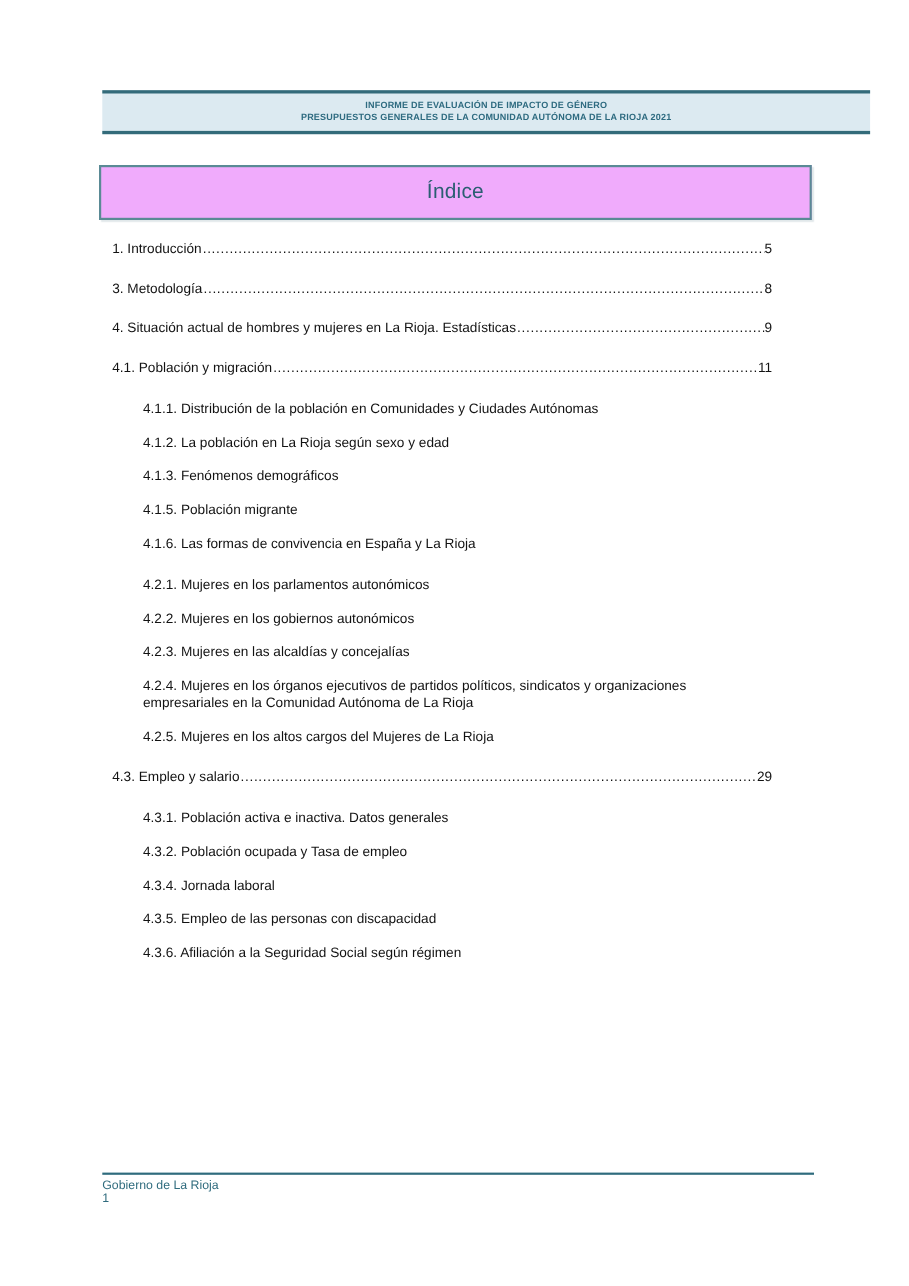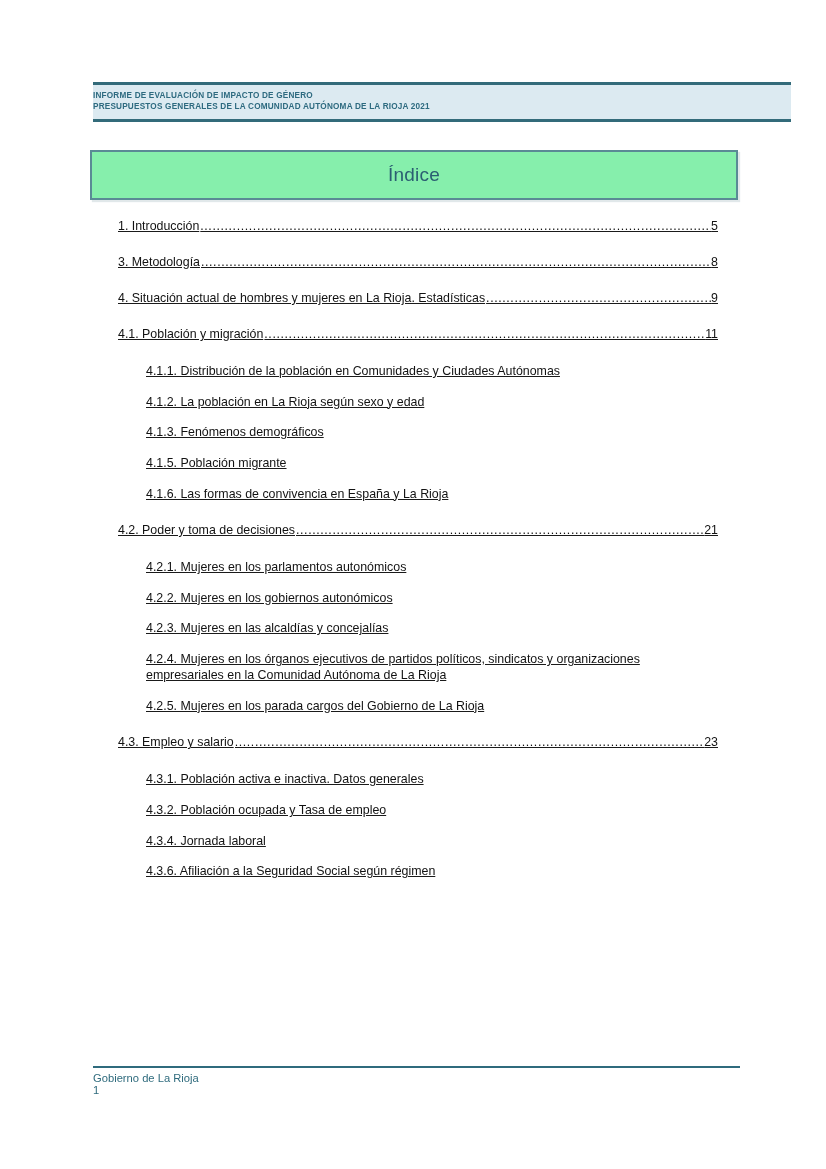--- a/index.html
+++ b/index.html
@@ -26,59 +26,59 @@
   .doc-header {
     position: absolute;
     left: 93px;
     top: 82px;
     width: 698px;
     box-sizing: border-box;
     background: #dceaf1;
     border-top: 3px solid #336b7a;
     border-bottom: 3px solid #336b7a;
     padding: 5px 0 6px 0;
+    text-align: center;
   }
   .doc-header .hline {
     display: block;
     font-size: 8.2px;
     font-weight: bold;
     letter-spacing: 0.2px;
     color: #2e6b80;
     line-height: 1.38;
     white-space: nowrap;
   }
 
   
   .index-box {
     position: absolute;
     left: 90px;
     top: 150px;
     width: 648px;
     height: 50px;
     box-sizing: border-box;
-    background: #86efac;
+    background: #f0abfc;
     border: 2px solid #5a8a95;
     box-shadow: 2px 2px 1px rgba(120,150,160,0.22);
     display: flex;
     align-items: center;
     justify-content: center;
   }
   .index-box .index-title {
     font-size: 19px;
     color: #2b5e72;
     letter-spacing: 0.2px;
   }
 
   
   .toc {
     position: absolute;
-    left: 118px;
+    left: 102px;
     top: 219px;
     width: 600px;
-    text-decoration: underline;
   }
 
   .toc-row {
     display: flex;
     align-items: baseline;
     width: 100%;
     font-size: 12.4px;
     color: #121212;
     margin-bottom: 20.5px;
     line-height: 1.25;
@@ -186,46 +186,42 @@
     </div>
 
     <div class="toc-sub">4.1.1. Distribución de la población en Comunidades y Ciudades Autónomas</div>
     <div class="toc-sub">4.1.2. La población en La Rioja según sexo y edad</div>
     <div class="toc-sub">4.1.3. Fenómenos demográficos</div>
     <div class="toc-sub">4.1.5. Población migrante</div>
     <div class="toc-sub">4.1.6. Las formas de convivencia en España y La Rioja</div>
 
     <div class="group-gap"></div>
 
-    <div class="toc-row">
-      <span class="label">4.2. Poder y toma de decisiones</span>
-      <span class="leader"></span>
-      <span class="pageno">21</span>
-    </div>
 
     <div class="toc-sub">4.2.1. Mujeres en los parlamentos autonómicos</div>
     <div class="toc-sub">4.2.2. Mujeres en los gobiernos autonómicos</div>
     <div class="toc-sub">4.2.3. Mujeres en las alcaldías y concejalías</div>
     <div class="toc-sub two-line">
       <span>4.2.4. Mujeres en los órganos ejecutivos de partidos políticos, sindicatos y organizaciones</span>
       <span>empresariales en la Comunidad Autónoma de La Rioja</span>
     </div>
-    <div class="toc-sub">4.2.5. Mujeres en los parada cargos del Gobierno de La Rioja</div>
+    <div class="toc-sub">4.2.5. Mujeres en los altos cargos del Mujeres de La Rioja</div>
 
     <div class="group-gap"></div>
 
     <div class="toc-row">
       <span class="label">4.3. Empleo y salario</span>
       <span class="leader"></span>
-      <span class="pageno">23</span>
+      <span class="pageno">29</span>
     </div>
 
     <div class="toc-sub">4.3.1. Población activa e inactiva. Datos generales</div>
     <div class="toc-sub">4.3.2. Población ocupada y Tasa de empleo</div>
     <div class="toc-sub">4.3.4. Jornada laboral</div>
+    <div class="toc-sub">4.3.5. Empleo de las personas con discapacidad</div>
     <div class="toc-sub">4.3.6. Afiliación a la Seguridad Social según régimen</div>
 
   </div>
 
   <div class="doc-footer">
     <span>Gobierno de La Rioja</span>
     <span class="footer-page">1</span>
   </div>
 
 </div>

